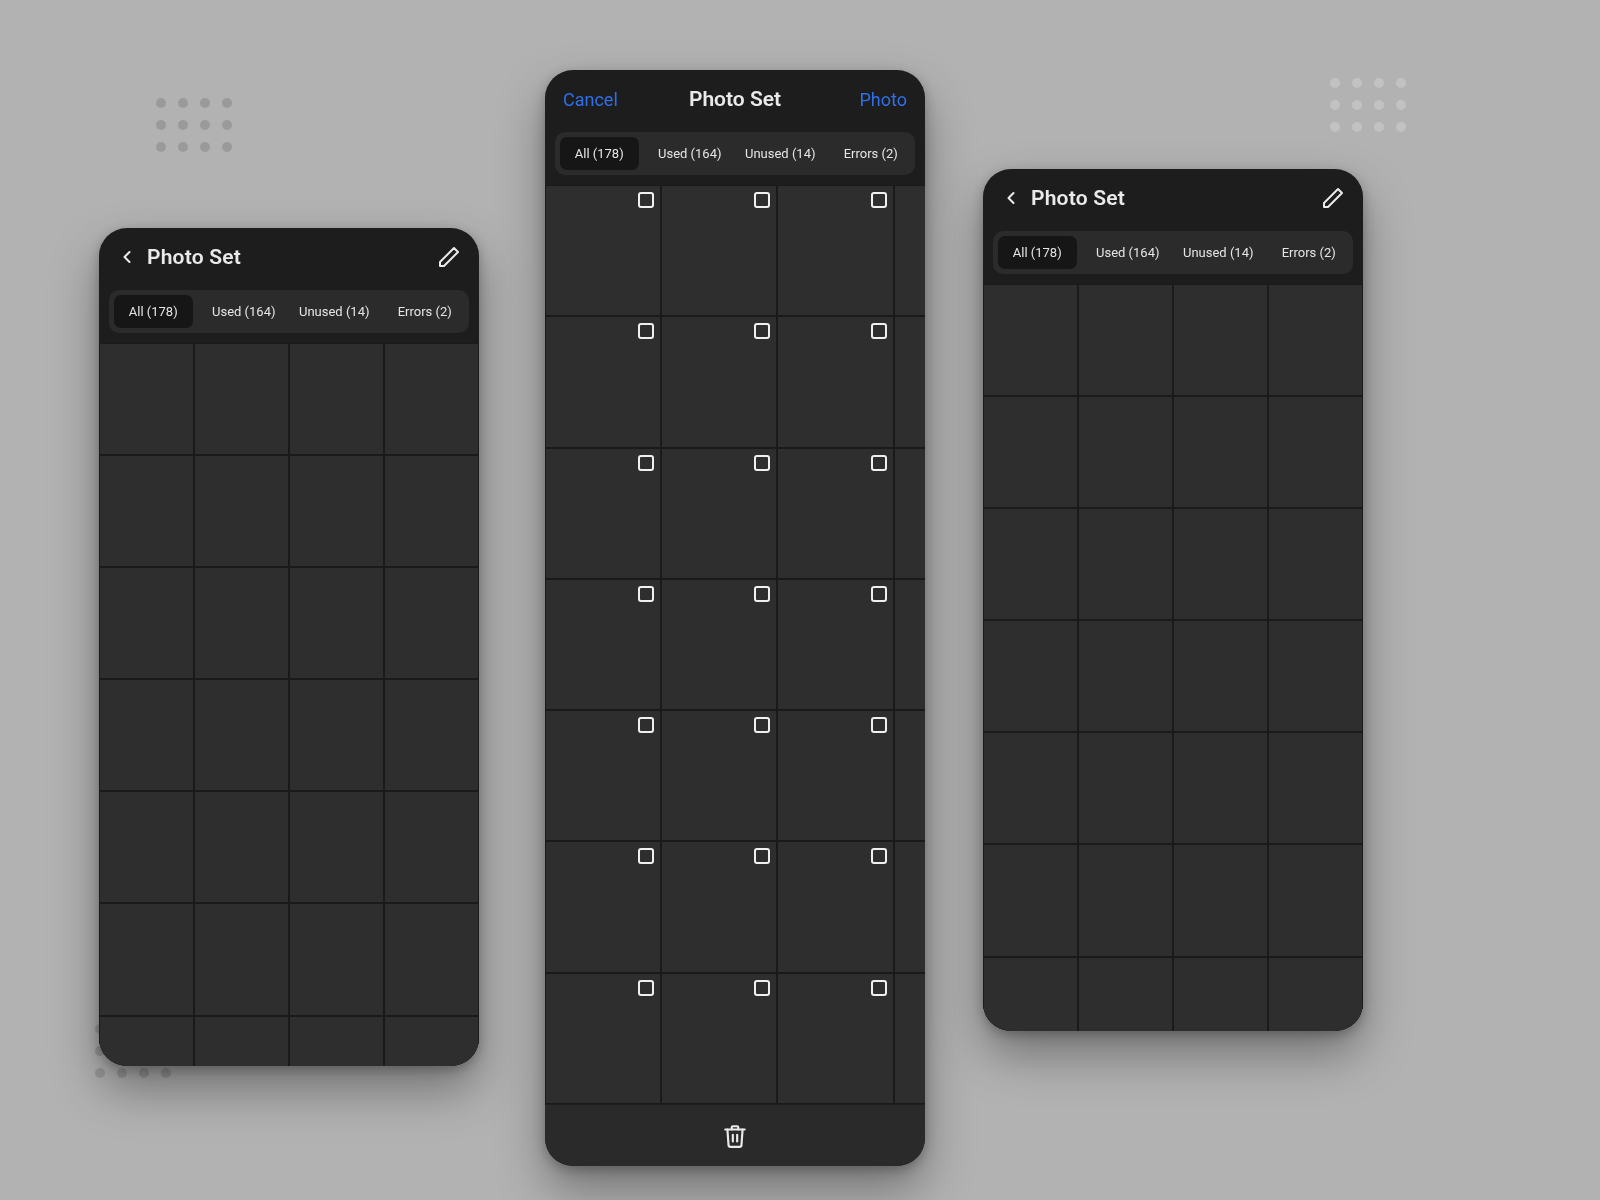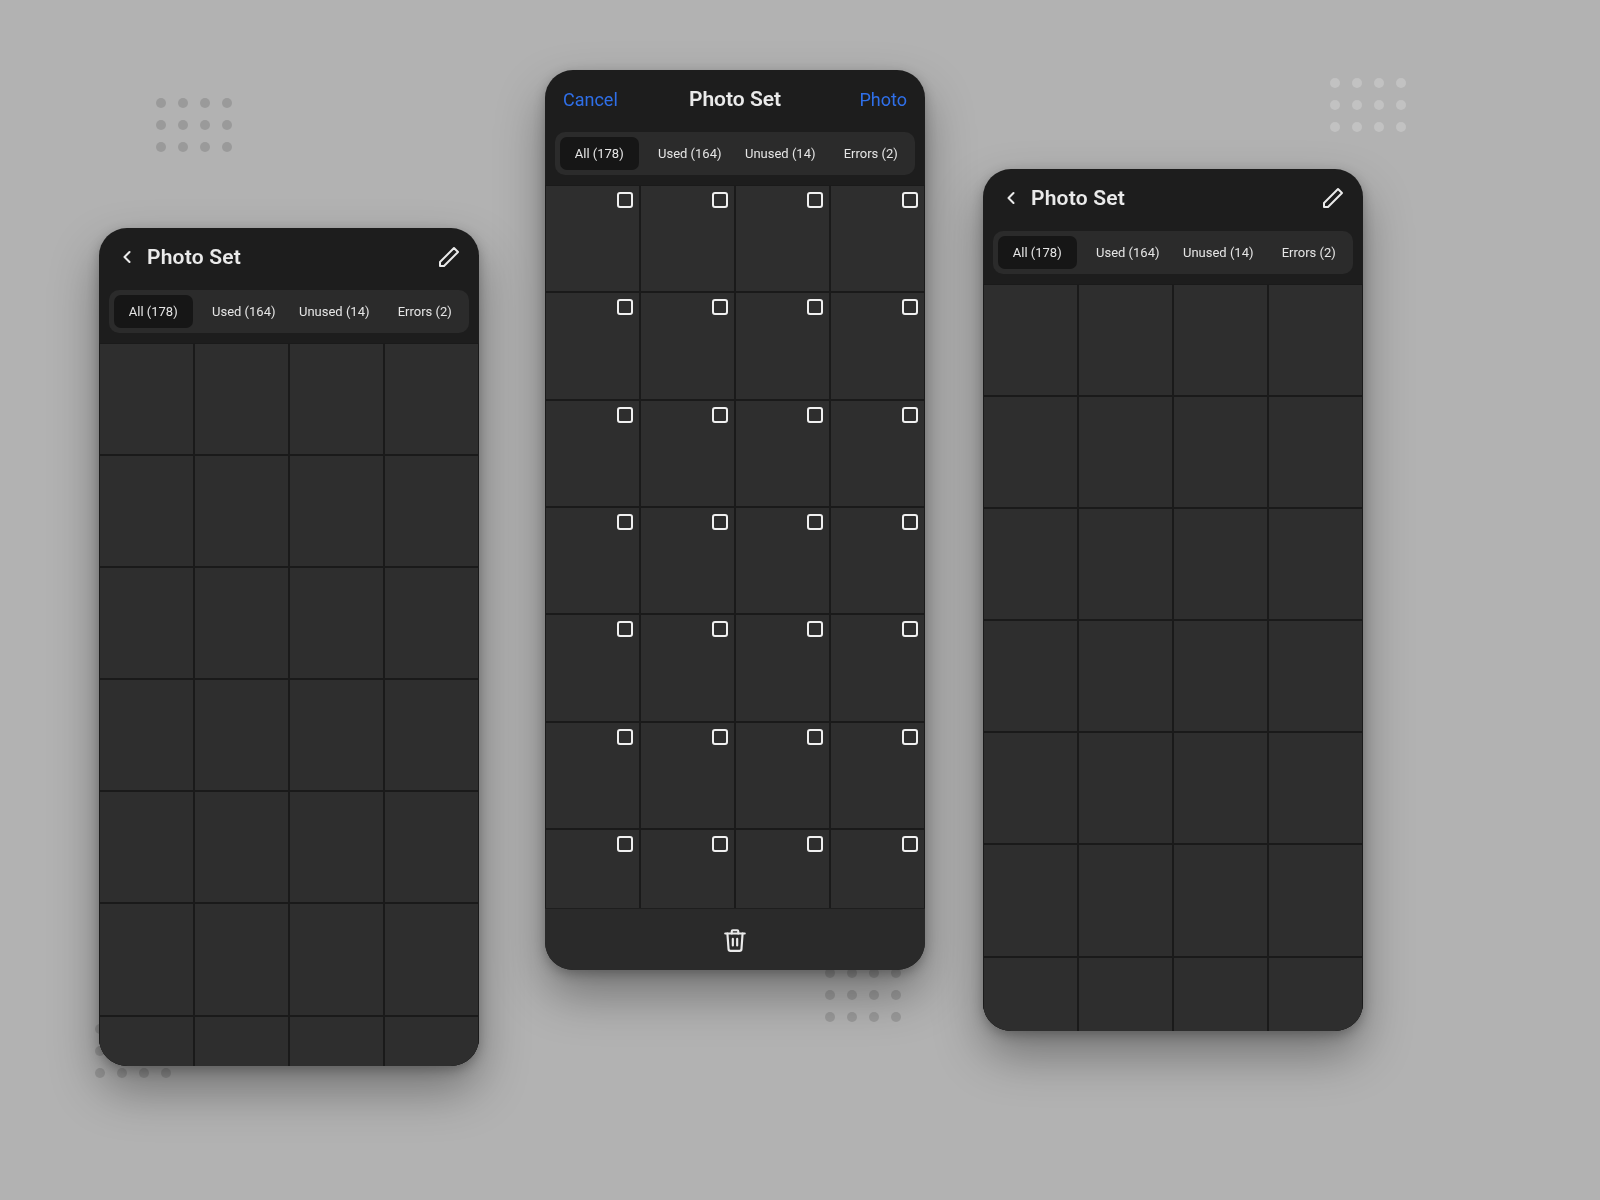--- a/index.html
+++ b/index.html
@@ -33,21 +33,21 @@
     position: absolute;
     width: 380px;
     background: #1d1d1d;
     border-radius: 28px;
     box-shadow: 0 24px 48px rgba(0,0,0,.35), 0 4px 12px rgba(0,0,0,.25);
     overflow: hidden;
     display: flex;
     flex-direction: column;
   }
   .phone-1 { top: 228px; left: 99px;  height: 838px; }
-  .phone-2 { top: 70px;  left: 545px; height: 900px; }
+  .phone-2 { top: 70px;  left: 545px; height: 1096px; }
   .phone-3 { top: 169px; left: 983px; height: 862px; }
 
   
   .topbar {
     display: flex;
     align-items: center;
     height: 58px;
     padding: 0 18px;
     color: #eaeaea;
   }

